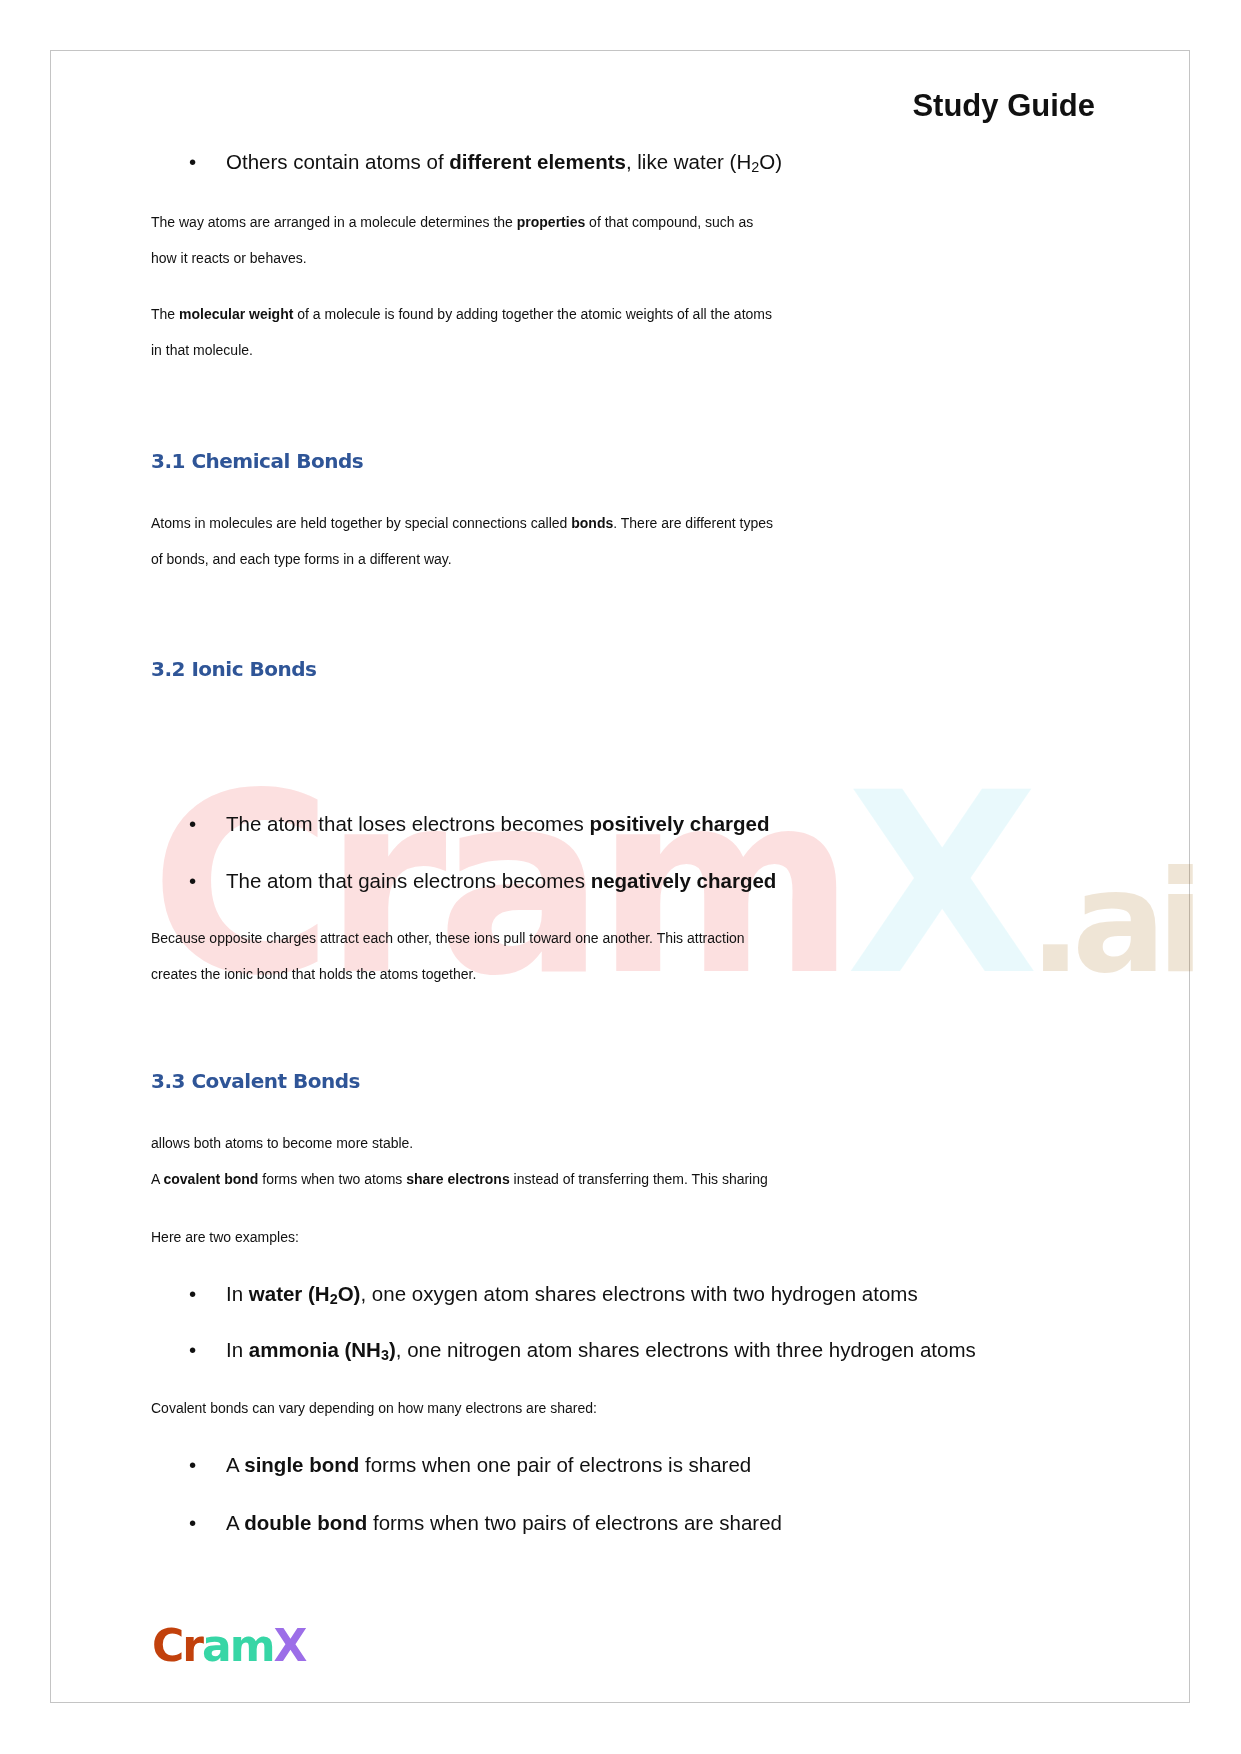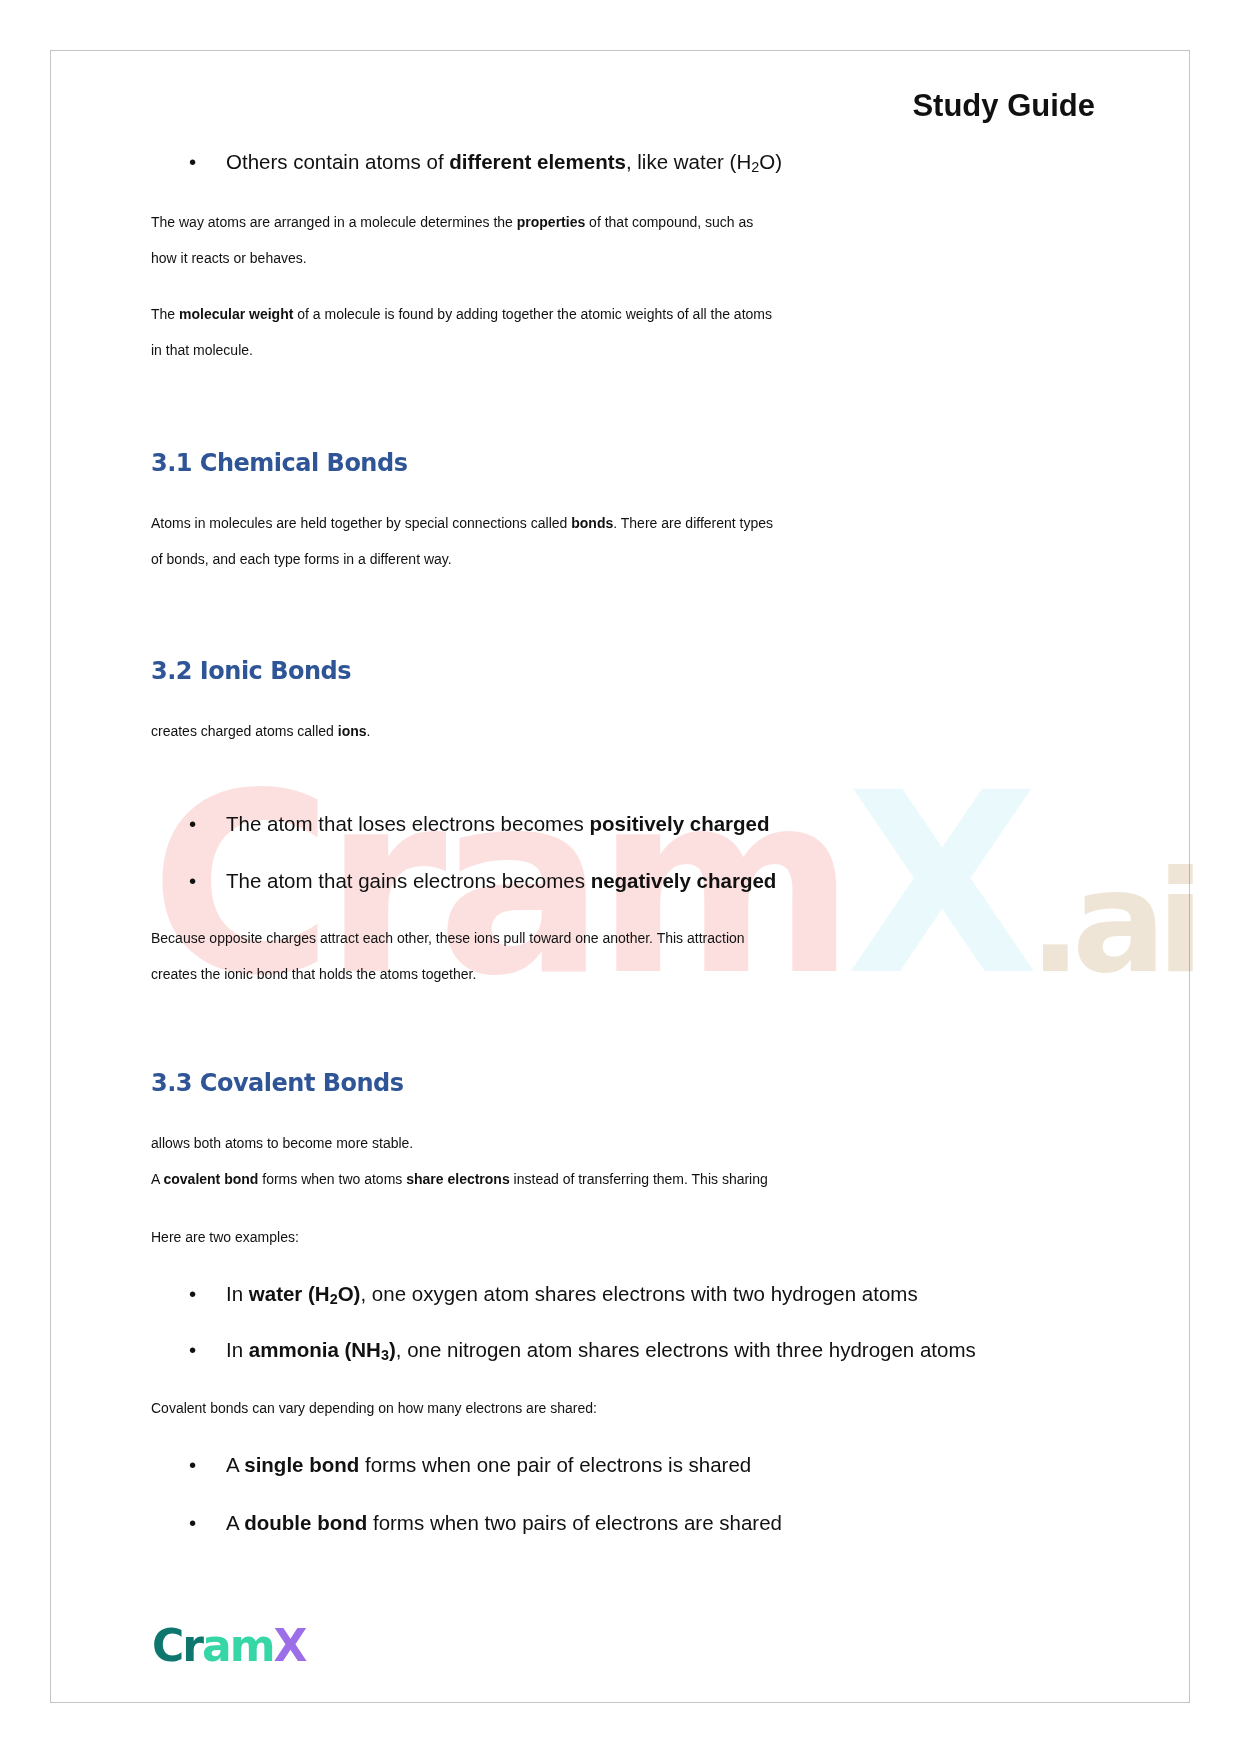--- a/index.html
+++ b/index.html
@@ -2,29 +2,29 @@
 <html><head>
 <meta charset="utf-8">
 <style>
   html,body{margin:0;padding:0;background:#fff;}
   body{width:1241px;height:1754px;position:relative;overflow:hidden;font-family:"Liberation Sans",sans-serif;color:#111;}
   .frame{position:absolute;left:50px;top:50px;width:1140px;height:1653px;border:1.5px solid #c4c4c4;box-sizing:border-box;}
   .title{position:absolute;right:146px;top:88px;font-size:31px;font-weight:bold;color:#111;}
   .t{position:absolute;left:151px;font-size:14px;line-height:36px;white-space:nowrap;}
   .b{position:absolute;left:189px;font-size:20.5px;}
   .bt{position:absolute;left:226px;font-size:20.5px;white-space:nowrap;}
-  .h{position:absolute;left:151px;font-size:24px;font-weight:bold;color:#2f5597;font-family:"DejaVu Sans",sans-serif;letter-spacing:-0.5px;}
+  .h{position:absolute;left:151px;font-size:20px;font-weight:bold;color:#2f5597;font-family:"DejaVu Sans",sans-serif;letter-spacing:-0.5px;}
   strong{font-weight:bold;}
   sub{font-size:70%;vertical-align:-3px;line-height:0;}
   .wm{position:absolute;left:150px;top:760px;font-family:"DejaVu Sans",sans-serif;font-weight:bold;font-size:250px;letter-spacing:-10px;opacity:0.16;line-height:1;pointer-events:none;}
   .wm .c{color:#ef4444;}
   .wm .x{color:#7de0f0;}
   .wm .ai{color:#a16207;font-size:140px;}
   .logo{position:absolute;left:152px;top:1620px;font-family:"DejaVu Sans",sans-serif;font-weight:bold;font-size:44px;letter-spacing:-2px;}
-  .logo .cr{color:#0f766e;margin-top:43px;}
+  .logo .cr{color:#c2410c;margin-top:43px;}
   .logo .am{color:#37d6a6;}
   .logo .lx{color:#9c6ee8;}
 </style>
 </head>
 <body>
 
 <div class="frame"></div>
 
 <div class="wm"><span class="c">Cram</span><span class="x">X</span><span class="ai">.ai</span></div>
 
@@ -44,21 +44,20 @@
 </div>
 
 <div class="h" style="top:449px">3.1 Chemical Bonds</div>
 <div class="t" style="top:505px">
   <div><span>Atoms in molecules are held together by special connections called </span><strong>bonds</strong><span>. There are different types</span></div>
   <div>of bonds, and each type forms in a different way.</div>
 </div>
 
 <div class="h" style="top:657px">3.2 Ionic Bonds</div>
 <div class="t" style="top:713px">
-  <div><span>creates charged atoms called </span><strong>ions</strong><span>.</span></div>
 </div>
 
 <span class="b" style="top:812px">•</span>
 <div class="bt" style="top:812px"><span>The atom that loses electrons becomes </span><strong>positively charged</strong></div>
 <span class="b" style="top:869px">•</span>
 <div class="bt" style="top:869px"><span>The atom that gains electrons becomes </span><strong>negatively charged</strong></div>
 
 <div class="t" style="top:920px">
   <div>Because opposite charges attract each other, these ions pull toward one another. This attraction</div>
   <div>creates the ionic bond that holds the atoms together.</div>

